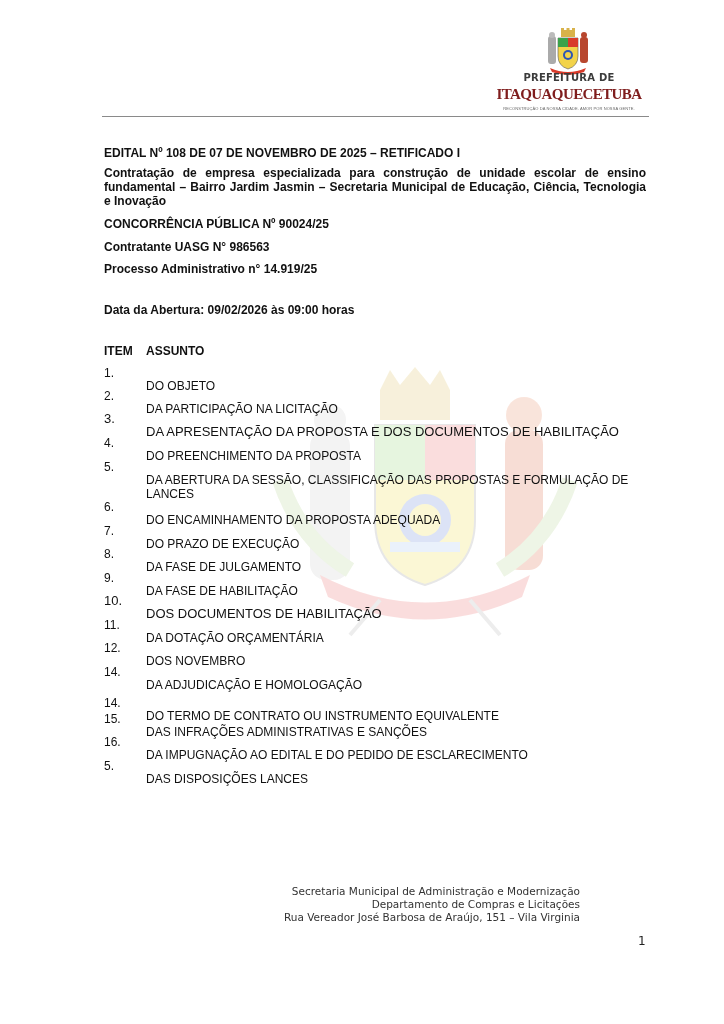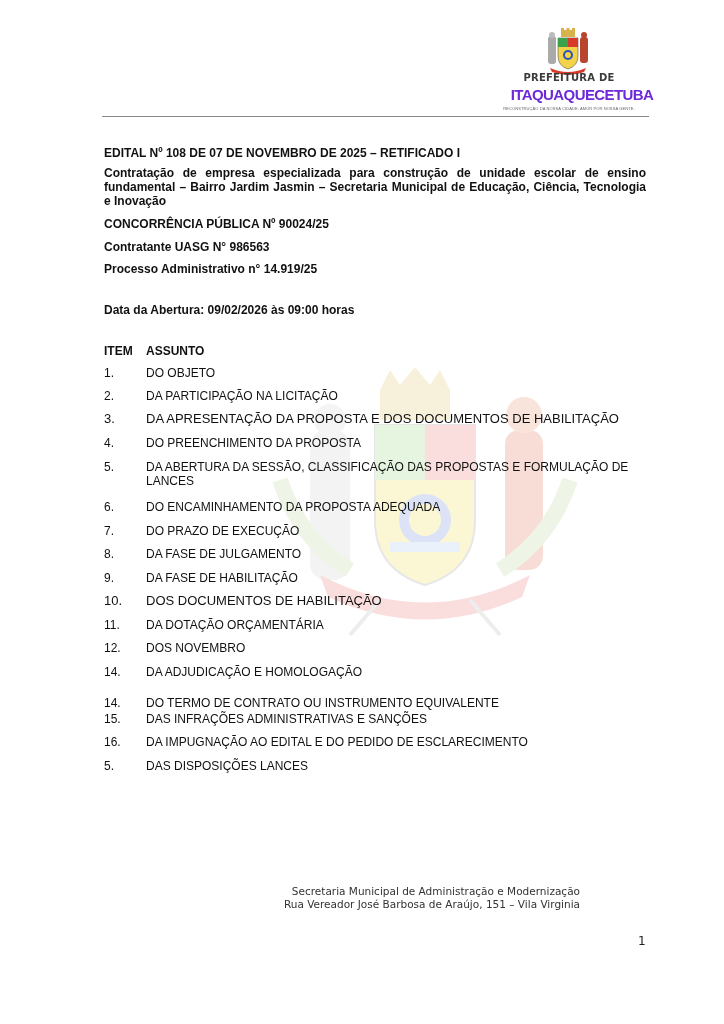--- a/index.html
+++ b/index.html
@@ -5,39 +5,39 @@
     html, body { margin: 0; padding: 0; background: #ffffff; }
     body { width: 724px; height: 1024px; position: relative; overflow: hidden;
            font-family: "Liberation Sans", sans-serif; color: #111; }
     .page { position: absolute; left: 0; top: 0; width: 724px; height: 1024px; background: #fff; padding-left: 37px; }
 
     
     .logo-block { position: absolute; left: 484px; top: 24px; width: 170px; height: 96px; }
     .crest { position: absolute; left: 58px; top: 4px; width: 52px; height: 50px; }
     .prefeitura { position: absolute; left: 0; top: 48px; width: 170px; text-align: center;
                   font-family: "DejaVu Sans", sans-serif; font-weight: bold; font-size: 10px; color: #3b3b3b; letter-spacing: 0.2px; }
-    .city { position: absolute; left: 13px; top: 62px; width: 170px; text-align: center;
-            font-family: Liberation Sans, sans-serif; font-weight: bold; font-size: 15px; color: #6d28d9; letter-spacing: -0.6px; }
+    .city { position: absolute; left: 0; top: 62px; width: 170px; text-align: center;
+            font-family: Liberation Serif, serif; font-weight: bold; font-size: 15px; color: #7f1d1d; letter-spacing: -0.6px; }
     .slogan { position: absolute; left: 0; top: 82px; width: 170px; text-align: center;
               font-size: 4px; color: #666; letter-spacing: 0.1px; }
     .header-rule { position: absolute; left: 102px; top: 116px; width: 547px; height: 1px; background: #8a8a8a; }
 
     
     .watermark { position: absolute; left: 260px; top: 360px; width: 330px; height: 280px; opacity: 0.35; }
     .title { position: absolute; left: 104px; top: 146px; font-weight: bold; font-size: 12px; }
     .object { position: absolute; left: 104px; top: 166px; width: 542px; font-weight: bold; font-size: 12px;
               line-height: 14px; text-align: justify; }
     .line { position: absolute; left: 104px; font-weight: bold; font-size: 12px; }
 
     .toc { position: absolute; left: 104px; top: 344px; width: 545px; }
     .toc-head { display: flex; font-weight: bold; font-size: 12px; height: 14px; }
     .toc-head .c1 { width: 42px; }
     .toc-row { position: absolute; left: 0; display: flex; font-size: 12px; line-height: 14px; width: 545px; }
     .toc-row .num { width: 42px; flex: none; }
-    .toc-row .lbl { flex: 1; }
+    .toc-row .lbl { flex: 1; margin-top: 13px; }
     .toc-row.big { font-size: 13px; }
 
     
     .footer { position: absolute; left: 160px; top: 885px; width: 420px; text-align: right;
               font-family: "DejaVu Sans", sans-serif; font-size: 10.5px; line-height: 13px; color: #333; }
     .page-num { position: absolute; left: 638px; top: 934px; font-family: "DejaVu Sans", sans-serif; font-size: 12px; color: #222; }
   </style>
 </head>
 <body>
 
@@ -162,16 +162,17 @@
         <span class="lbl">DA IMPUGNAÇÃO AO EDITAL E DO PEDIDO DE ESCLARECIMENTO</span>
       </div>
     <div class="toc-row" style="top:415px">
         <span class="num">5.</span>
         <span class="lbl">DAS DISPOSIÇÕES LANCES</span>
       </div>
   </div>
 
   <div class="footer">
     <div>Secretaria Municipal de Administração e Modernização</div>
+    <div>Departamento de Compras e Licitações</div>
     <div>Rua Vereador José Barbosa de Araújo, 151 – Vila Virginia</div>
   </div>
   <div class="page-num">1</div>
 </div>
 
 </body></html>

